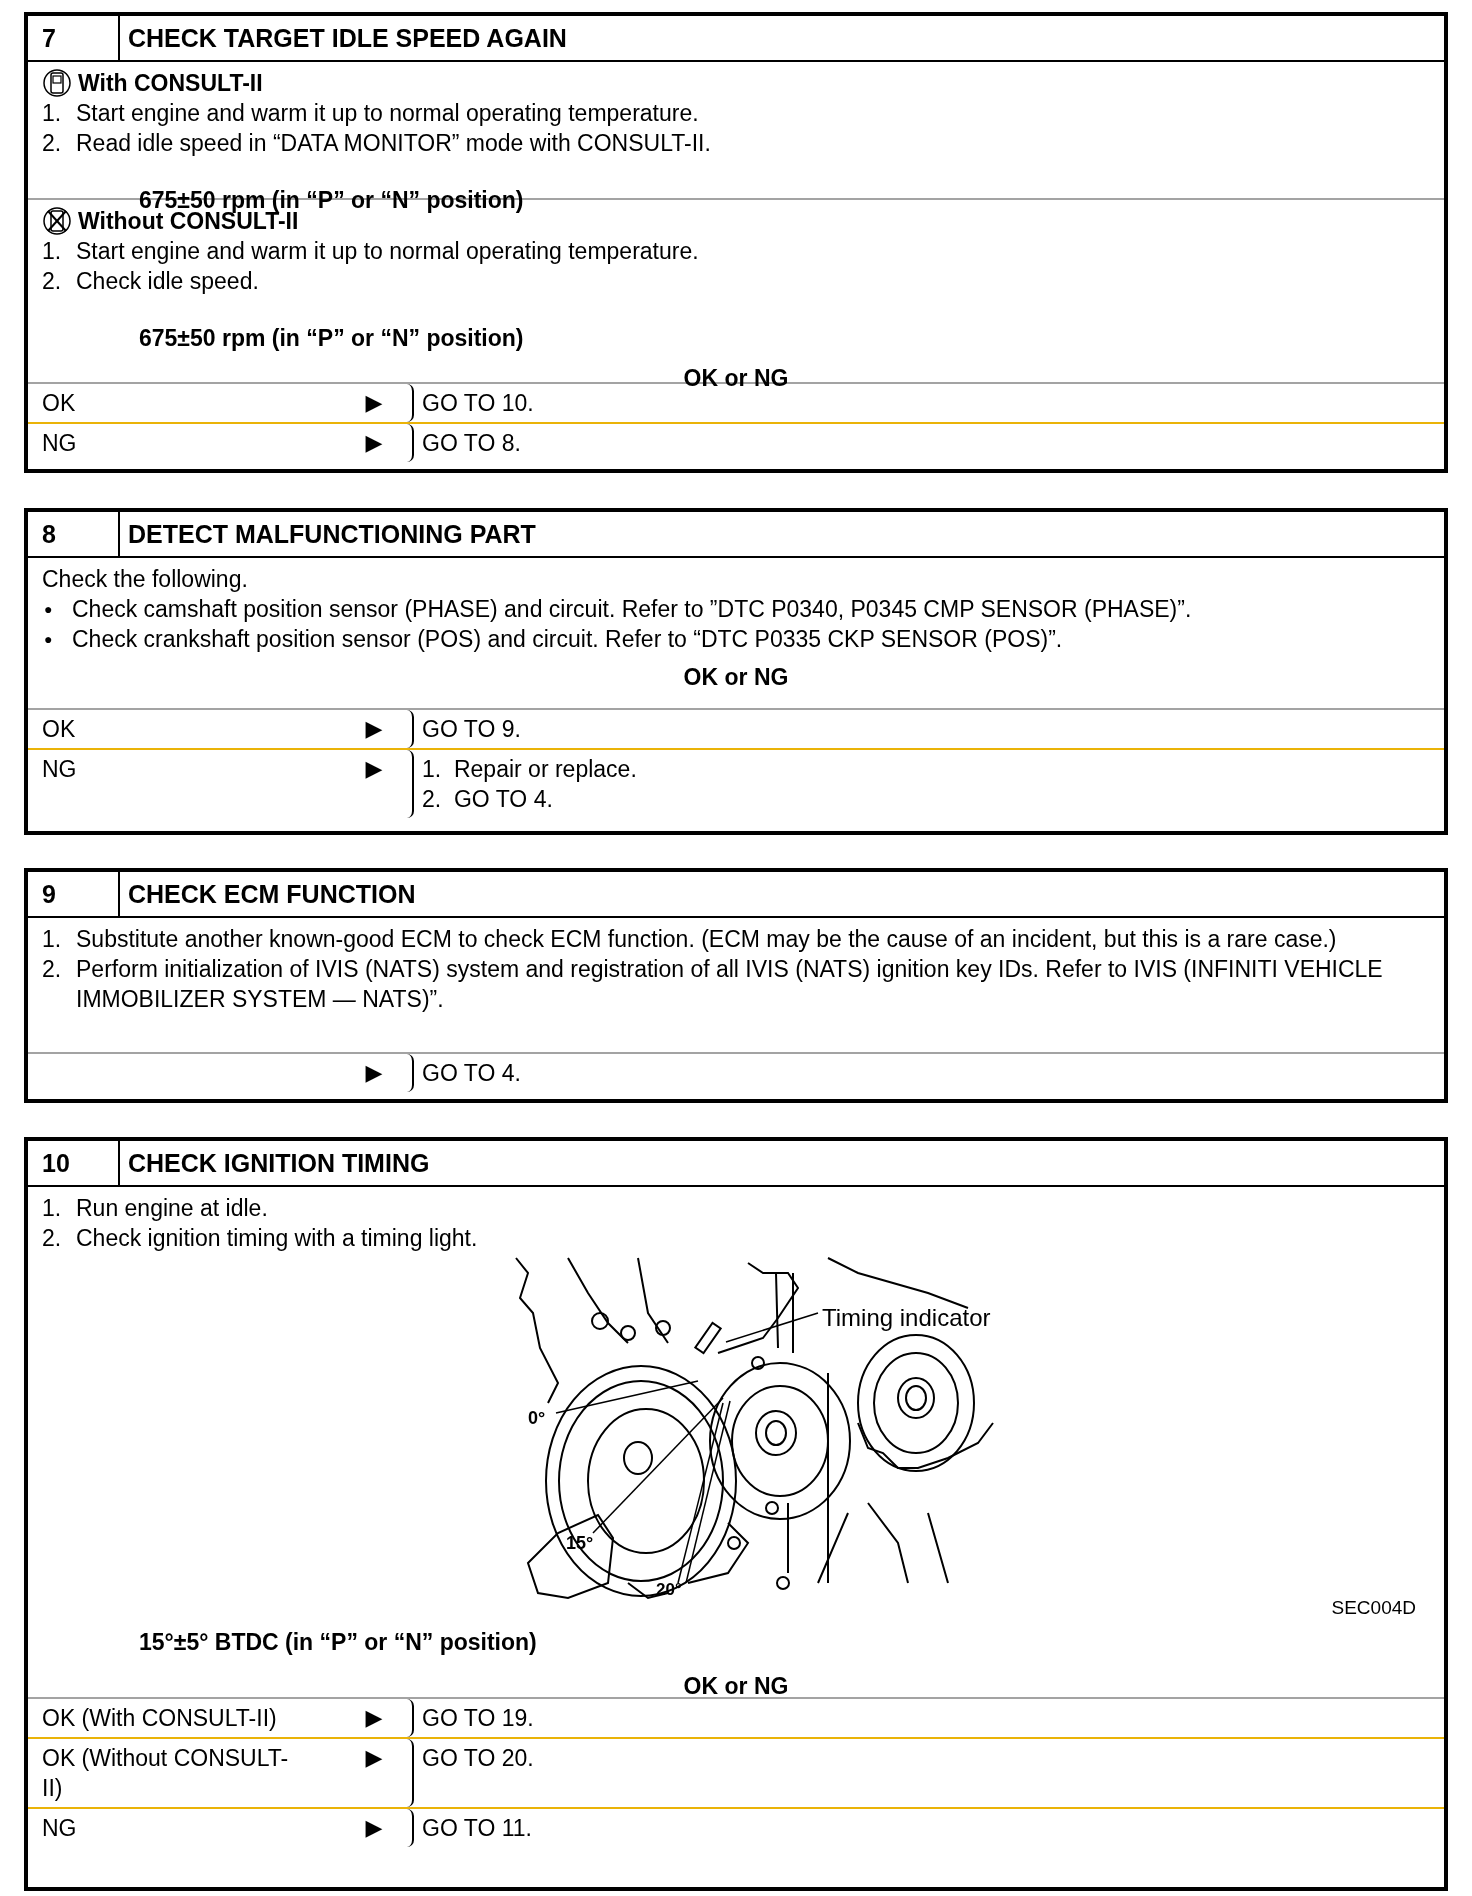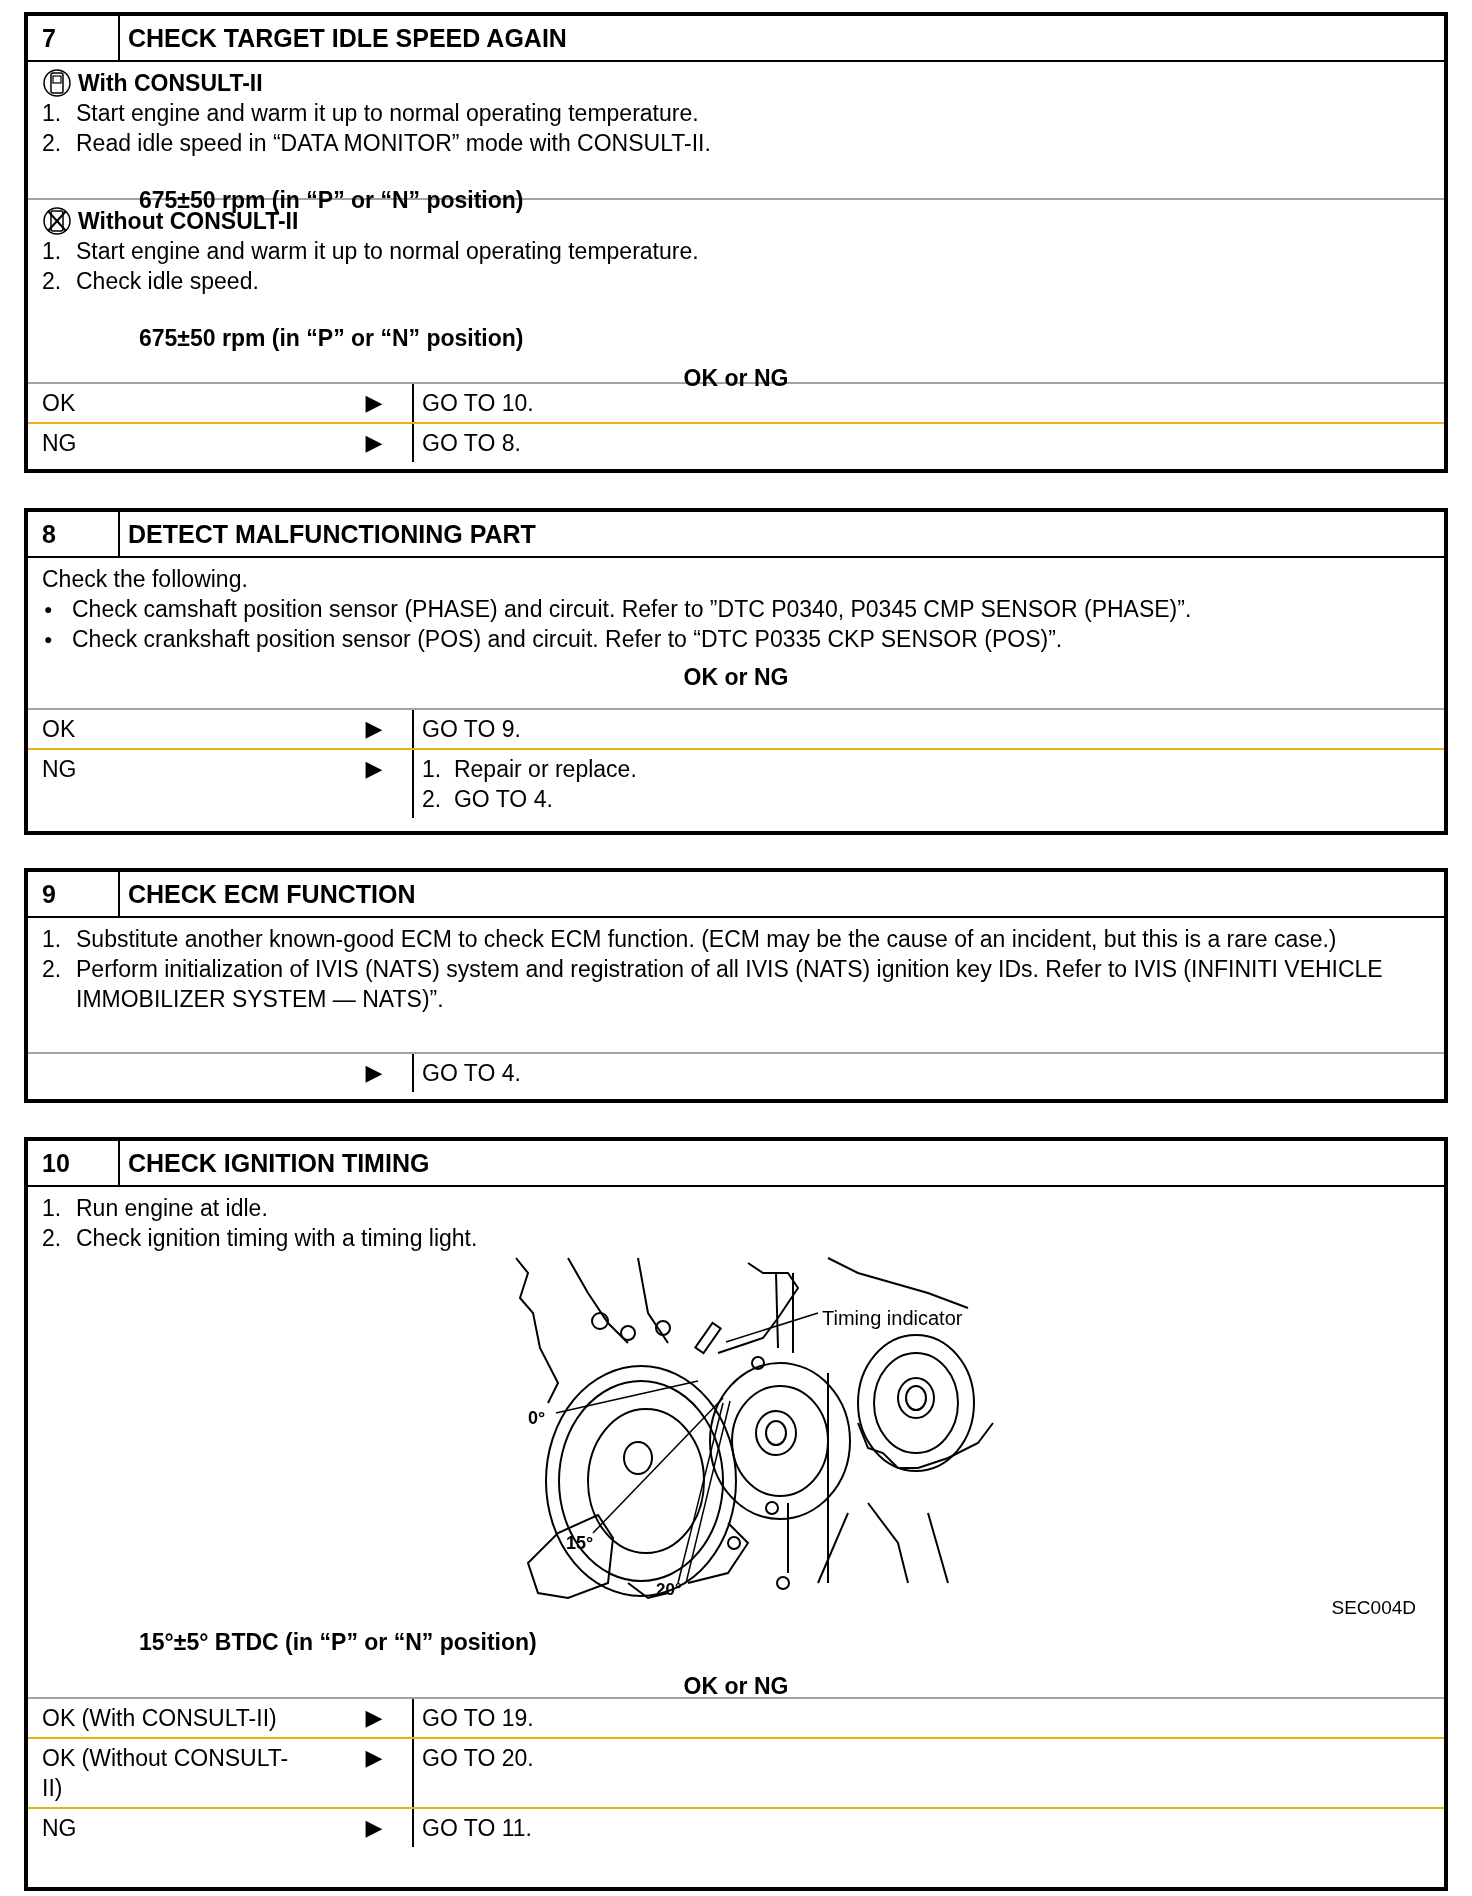--- a/index.html
+++ b/index.html
@@ -20,21 +20,21 @@
     .sub { font-weight: bold; display: flex; align-items: center; gap: 6px; }
     .ico { width: 30px; height: 30px; display: inline-block; }
     .li { display: flex; }
     .li .n { width: 34px; flex: none; }
     .spec { font-weight: bold; padding-left: 97px; margin-top: 27px; }
     .okng { text-align: center; font-weight: bold; margin-top: 6px; }
     .bul { display: flex; }
     .bul .b { width: 28px; flex: none; text-align: left; padding-left: 2px; }
     .row { display: flex; border-top: 2px solid #eab308; box-sizing: border-box; }
     .row .cond { width: 386px; border-right: 2px solid #000; box-sizing: border-box; display: flex;
-      justify-content: space-between; padding: 4px 0 4px 14px; line-height: 30px; }
+      justify-content: space-between; padding: 4px 0 4px 14px; line-height: 30px; border-radius: 7px; }
     .row .cond .txt { width: 270px; }
     .row .cond .arr { width: 40px; text-align: center; font-size: 22px; padding-right: 18px; }
     .row .res { padding: 4px 8px; line-height: 30px; flex: 1; }
     .diagram { position: relative; height: 370px; }
     .fig-id { position: absolute; right: 14px; bottom: 0; font-size: 19px; }
   </style>
 </head>
 <body>
 
 <div class="step" style="top:12px; height:461px;">
@@ -213,21 +213,21 @@
           <circle cx="755" cy="330" r="6"></circle>
           <rect x="675" y="70" width="10" height="30" transform="rotate(35 680 85)"></rect>
 
           <line x1="698" y1="89" x2="790" y2="60" stroke-width="1.5"></line>
           <line x1="528" y1="160" x2="670" y2="128" stroke-width="1.5"></line>
           <line x1="565" y1="280" x2="695" y2="145" stroke-width="1.5"></line>
           <line x1="650" y1="330" x2="695" y2="150" stroke-width="1.5"></line>
           <line x1="658" y1="330" x2="702" y2="148" stroke-width="1.5"></line>
         </g>
       </svg>
-      <div style="position:absolute; left:780px; top:50px; font-size:20px;">Timing indicator</div>
+      <div style="position:absolute; left:780px; top:50px; font-size:24px;">Timing indicator</div>
       <div style="position:absolute; left:486px; top:150px; font-size:18px; font-weight:bold;">0°</div>
       <div style="position:absolute; left:524px; top:275px; font-size:18px; font-weight:bold;">15°</div>
       <div style="position:absolute; left:614px; top:322px; font-size:17px; font-weight:bold;">20°</div>
       <div class="fig-id">SEC004D</div>
     </div>
     <div class="spec" style="margin-top:4px;">15°±5° BTDC (in “P” or “N” position)</div>
     <div class="okng" style="margin-top:14px;">OK or NG</div>
   </div>
   <div class="row" style="border-top:none;">
     <div class="cond">

